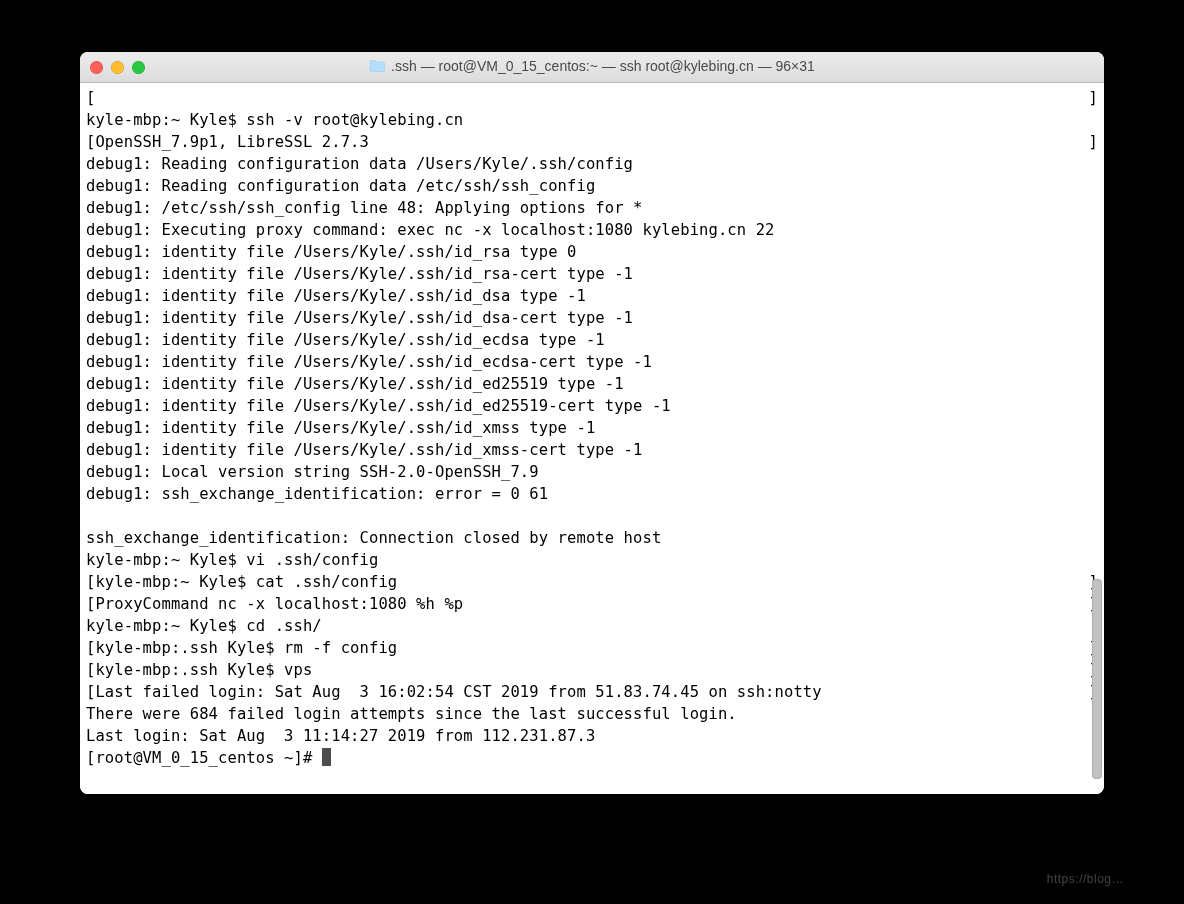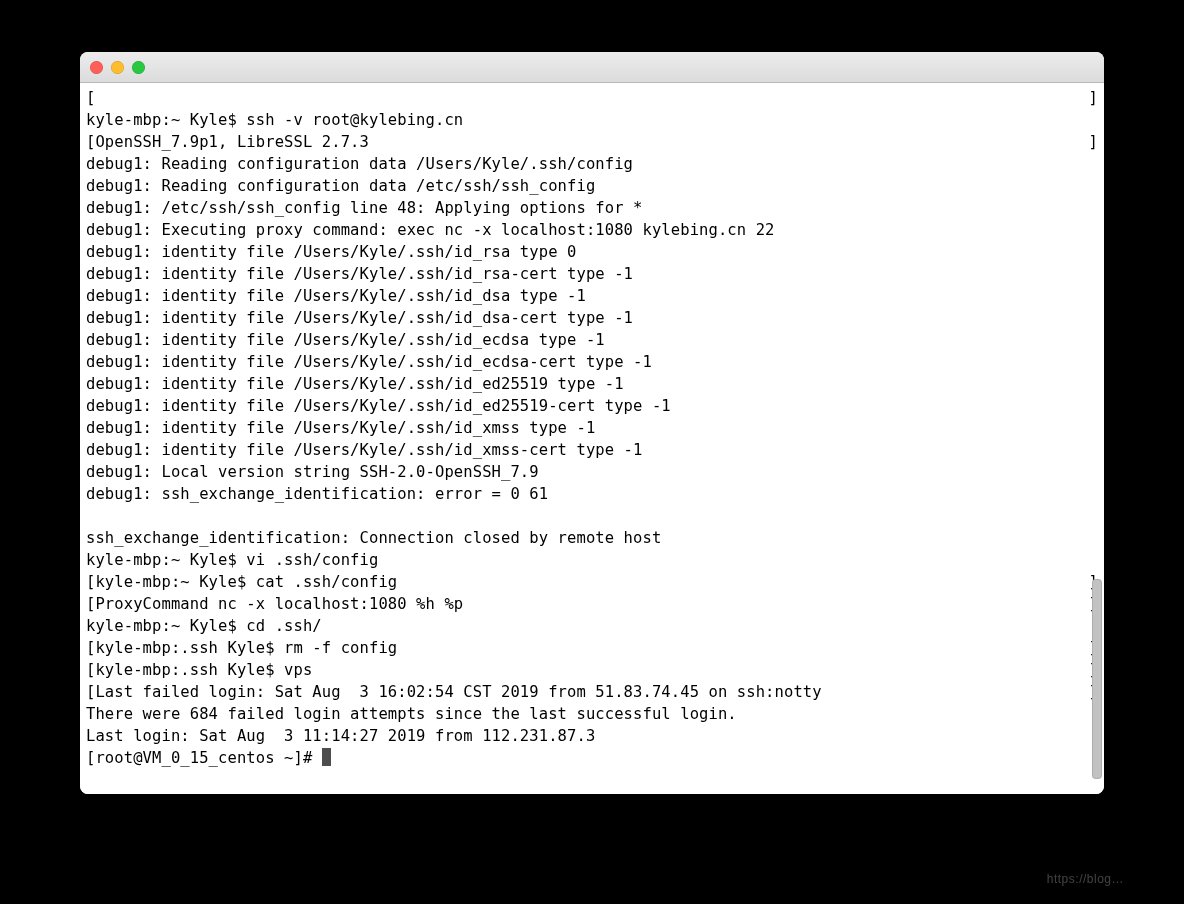--- a/index.html
+++ b/index.html
@@ -127,20 +127,28 @@
 <body>
 
 <div class="window">
 
   <div class="titlebar">
     <div class="traffic">
       <div class="tl red"></div>
       <div class="tl yellow"></div>
       <div class="tl green"></div>
     </div>
+    <div class="title-center">
+      <span class="title-inner">
+        <svg class="folder-icon" viewBox="0 0 16 12">
+          <path d="M1 2 C1 1 1.5 0.5 2.5 0.5 L6 0.5 L7.2 2 L14 2 C15 2 15.5 2.5 15.5 3.5 L15.5 10 C15.5 11 15 11.5 14 11.5 L2.5 11.5 C1.5 11.5 1 11 1 10 Z" fill="#b3dffd" stroke="#8cc9ee" stroke-width="0.5"></path>
+        </svg>
+        <span>.ssh — root@VM_0_15_centos:~ — ssh root@kylebing.cn — 96×31</span>
+      </span>
+    </div>
   </div>
 
   <div class="terminal-body">
     <div class="terminal-text" id="terminal-text"><div class="terminal-line has-right"><span>[</span><span>]</span></div><div class="terminal-line">kyle-mbp:~ Kyle$ ssh -v root@kylebing.cn</div><div class="terminal-line has-right"><span>[OpenSSH_7.9p1, LibreSSL 2.7.3</span><span>]</span></div><div class="terminal-line">debug1: Reading configuration data /Users/Kyle/.ssh/config</div><div class="terminal-line">debug1: Reading configuration data /etc/ssh/ssh_config</div><div class="terminal-line">debug1: /etc/ssh/ssh_config line 48: Applying options for *</div><div class="terminal-line">debug1: Executing proxy command: exec nc -x localhost:1080 kylebing.cn 22</div><div class="terminal-line">debug1: identity file /Users/Kyle/.ssh/id_rsa type 0</div><div class="terminal-line">debug1: identity file /Users/Kyle/.ssh/id_rsa-cert type -1</div><div class="terminal-line">debug1: identity file /Users/Kyle/.ssh/id_dsa type -1</div><div class="terminal-line">debug1: identity file /Users/Kyle/.ssh/id_dsa-cert type -1</div><div class="terminal-line">debug1: identity file /Users/Kyle/.ssh/id_ecdsa type -1</div><div class="terminal-line">debug1: identity file /Users/Kyle/.ssh/id_ecdsa-cert type -1</div><div class="terminal-line">debug1: identity file /Users/Kyle/.ssh/id_ed25519 type -1</div><div class="terminal-line">debug1: identity file /Users/Kyle/.ssh/id_ed25519-cert type -1</div><div class="terminal-line">debug1: identity file /Users/Kyle/.ssh/id_xmss type -1</div><div class="terminal-line">debug1: identity file /Users/Kyle/.ssh/id_xmss-cert type -1</div><div class="terminal-line">debug1: Local version string SSH-2.0-OpenSSH_7.9</div><div class="terminal-line">debug1: ssh_exchange_identification: error = 0 61</div><div class="terminal-line"></div><div class="terminal-line">ssh_exchange_identification: Connection closed by remote host</div><div class="terminal-line">kyle-mbp:~ Kyle$ vi .ssh/config</div><div class="terminal-line has-right"><span>[kyle-mbp:~ Kyle$ cat .ssh/config</span><span>]</span></div><div class="terminal-line has-right"><span>[ProxyCommand nc -x localhost:1080 %h %p</span><span>]</span></div><div class="terminal-line">kyle-mbp:~ Kyle$ cd .ssh/</div><div class="terminal-line has-right"><span>[kyle-mbp:.ssh Kyle$ rm -f config</span><span>]</span></div><div class="terminal-line has-right"><span>[kyle-mbp:.ssh Kyle$ vps</span><span>]</span></div><div class="terminal-line has-right"><span>[Last failed login: Sat Aug  3 16:02:54 CST 2019 from 51.83.74.45 on ssh:notty</span><span>]</span></div><div class="terminal-line">There were 684 failed login attempts since the last successful login.</div><div class="terminal-line">Last login: Sat Aug  3 11:14:27 2019 from 112.231.87.3</div><div class="terminal-line"><span>[root@VM_0_15_centos ~]# </span><span class="cursor"></span></div></div>
   </div>
 
   <div class="scrollbar-track">
     <div class="scrollbar-thumb" style="top:496px; height:198px;"></div>
   </div>
 

